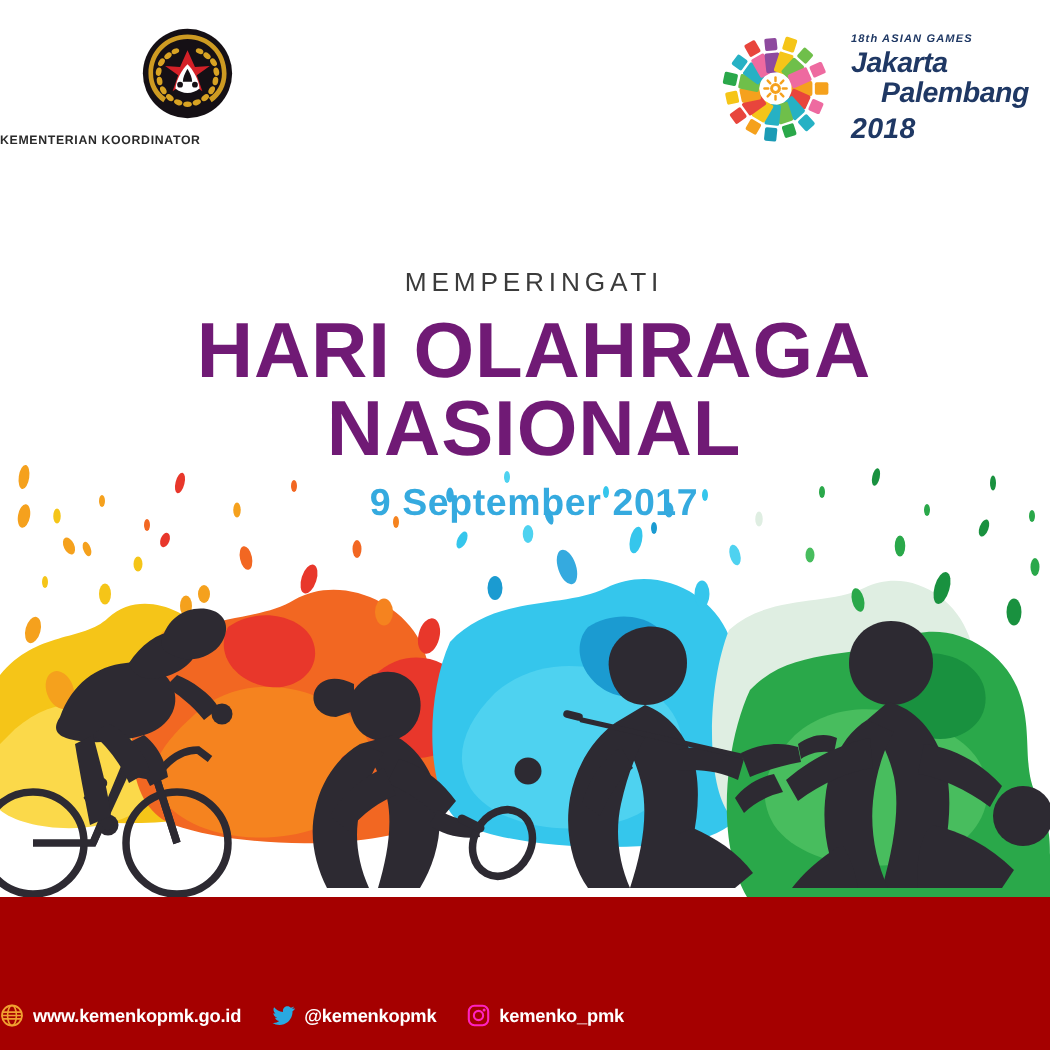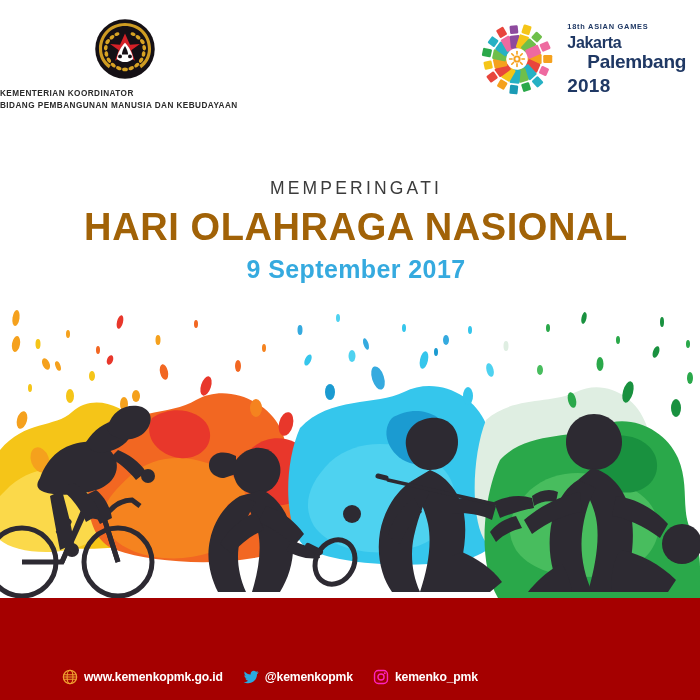--- a/index.html
+++ b/index.html
@@ -7,39 +7,39 @@
   .poster{position:relative;width:700px;height:700px;background:#ffffff;overflow:hidden;}
 
   
   .ministry{position:absolute;left:0;top:18px;width:250px;text-align:left;}
   .ministry-emblem{width:62px;height:62px;margin:0 auto 8px;display:block;}
   .ministry-text{font-size:8.2px;line-height:11.5px;color:#2a2a2a;letter-spacing:.45px;font-weight:700;}
   .ministry-text div{white-space:nowrap;}
 
   .asiad{position:absolute;right:14px;top:18px;display:flex;align-items:center;gap:9px;}
   .asiad-mark{width:82px;height:82px;display:block;}
-  .asiad-words{color:#1f3864;line-height:1;}
+  .asiad-words{color:#1f3864;line-height:1;font-style:italic;}
   .asiad-sub{font-size:7.4px;letter-spacing:.75px;font-weight:700;margin-bottom:4px;}
-  .asiad-city{font-size:16px;font-weight:700;letter-spacing:-.3px;}
+  .asiad-city{font-size:19px;font-weight:700;letter-spacing:-.3px;}
   .asiad-city2{font-size:19px;font-weight:700;letter-spacing:-.3px;margin-top:1px;margin-left:20px;}
   .asiad-year{font-size:19px;font-weight:700;letter-spacing:.2px;margin-top:5px;}
 
   
   .titleblock{position:absolute;left:12px;right:0;top:178px;text-align:center;}
   .kicker{font-size:17.5px;letter-spacing:3.2px;color:#3b3b3b;font-weight:400;}
-  .headline{font-size:38px;font-weight:700;color:#a16207;letter-spacing:.6px;margin-top:9px;line-height:1;}
+  .headline{font-size:52px;font-weight:700;color:#701a75;letter-spacing:.6px;margin-top:9px;line-height:1;}
   .dateline{font-size:25px;font-weight:700;color:#35aadf;letter-spacing:.4px;margin-top:11px;line-height:1;}
 
   
   .art{position:absolute;left:0;top:300px;width:700px;height:302px;}
   .art svg{display:block;width:700px;height:302px;}
 
   
   .footer{position:absolute;left:0;bottom:0;width:700px;height:102px;background:#a50000;}
-  .social{position:absolute;left:0;bottom:0;width:700px;height:46px;display:flex;align-items:center;padding-left:62px;box-sizing:border-box;gap:20px;}
+  .social{position:absolute;left:0;bottom:0;width:700px;height:46px;display:flex;align-items:center;box-sizing:border-box;gap:20px;}
   .sitem{display:flex;align-items:center;gap:6px;}
   .sitem span.lbl{color:#fff;font-size:12.2px;font-weight:700;letter-spacing:-.15px;white-space:nowrap;}
   .sicon{width:16px;height:16px;display:block;flex:0 0 auto;}
 </style>
 </head>
 <body>
 
 <div class="poster">
 
   <div class="ministry">
@@ -68,21 +68,20 @@
         <ellipse cx="63" cy="26" rx="4.2" ry="2.8" transform="rotate(22 63 26)"></ellipse>
       </g>
       <path d="M50 25 L58 43 L74 42 L60 52 L66 69 L50 58 L34 69 L40 52 L26 42 L42 43 Z" fill="#d42027"></path>
       <path d="M50 40 C44 46 38 56 37 66 C41 69 45 71 50 71 C55 71 59 69 63 66 C62 56 56 46 50 40Z" fill="#ffffff"></path>
       <circle cx="42" cy="62" r="3.1" fill="#151015"></circle>
       <circle cx="58" cy="62" r="3.1" fill="#151015"></circle>
       <path d="M50 45 C47 50 45 55 45 59 L55 59 C55 55 53 50 50 45Z" fill="#151015"></path>
     </svg>
     <div class="ministry-text">
       <div>KEMENTERIAN KOORDINATOR</div>
-      <div>BIDANG PEMBANGUNAN MANUSIA DAN KEBUDAYAAN</div>
     </div>
   </div>
 
   <div class="asiad">
     <svg class="asiad-mark" viewBox="0 0 100 100">
       <g>
         <g transform="rotate(0 50 50)">   
             <rect x="63" y="44" width="17" height="12" rx="1.5" fill="#f5a11d"></rect>   
             <rect x="82" y="45" width="11" height="10" rx="1.5" fill="#f5a11d"></rect>
           </g>

